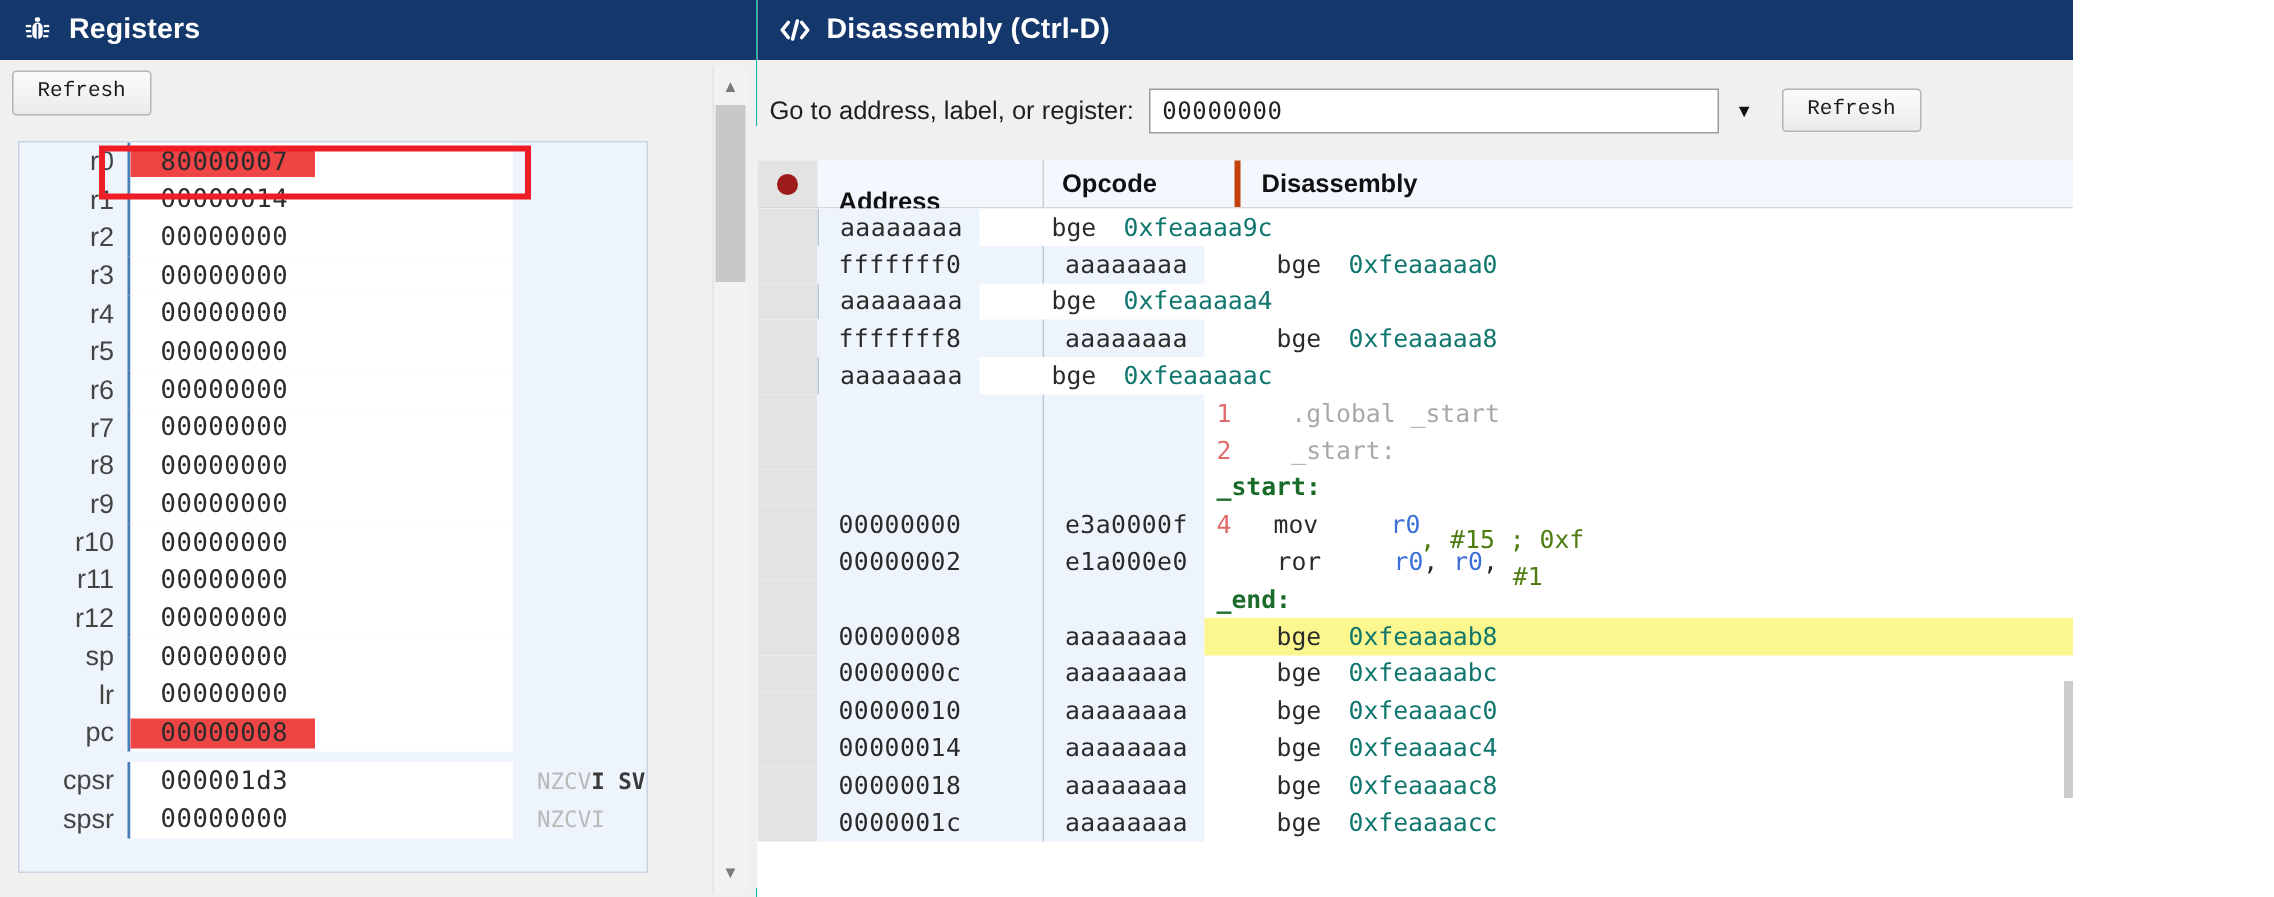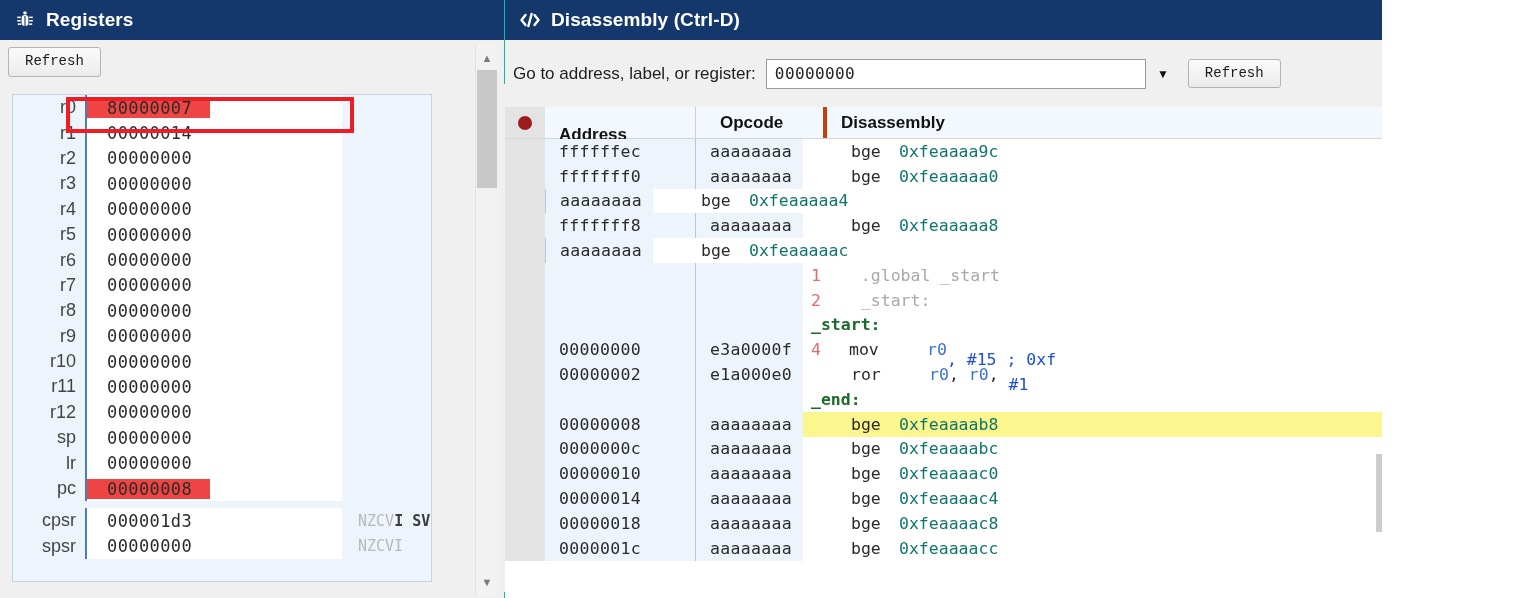--- a/index.html
+++ b/index.html
@@ -232,21 +232,21 @@
     width: 40px; flex: 0 0 auto;
     display: flex; align-items: center; justify-content: center;
     background: #e3e3e3;
     align-self: stretch;
   }
   .bp-dot {
     width: 14px; height: 14px; border-radius: 50%;
     background: #9e1b1b;
   }
   .col-addr { width: 150px; flex: 0 0 auto; padding-left: 14px; box-sizing: border-box; margin-top: 24px; }
-  .col-op   { width: 128px; flex: 0 0 auto; padding-left: 24px; box-sizing: border-box;
+  .col-op   { width: 128px; flex: 0 0 auto; padding-left: 12px; box-sizing: border-box;
               border-left: 1px solid #cfcfcf; align-self: stretch; display:flex; align-items:center;}
   .col-dis  { flex: 1 1 auto; padding-left: 14px; box-sizing: border-box;
               border-left: 4px solid #c2410c; align-self: stretch; display:flex; align-items:center;}
 
   .dis-rows {
     position: relative;
     height: 466px;
     overflow: hidden;
     background: #ffffff;
   }
@@ -274,21 +274,21 @@
   }
   .dis-row .c-dis {
     flex: 1 1 auto; align-self: stretch;
     padding-left: 10px; box-sizing: border-box;
     display: flex; align-items: center; white-space: pre;
   }
   .dis-row.highlight .c-dis { background: #fbf68d; }
   .mn { display: inline-block; width: 86px; padding-left: 38px; box-sizing: border-box; }
   .tgt { color: #0f766e; }
   .reg-op { color: #3a6fd8; }
-  .imm { color: #1d4ed8; margin-top: 20px; }
+  .imm { color: #4d7c0f; margin-top: 20px; }
   .punct { color: #2a2a2a; }
 
   .src-row .c-dis { padding-left: 8px; }
   .lineno { color: #e26a6a; display: inline-block; width: 30px; }
   .srctext { color: #a8a8a8; }
   .labelrow .c-dis { font-weight: bold; color: #1b6b2a; padding-left: 8px; }
 
   
   .dis-vscroll {
     position: absolute;
@@ -523,21 +523,20 @@
         <span class="bp-dot"></span>
       </div>
       <div class="col-addr">Address</div>
       <div class="col-op">Opcode</div>
       <div class="col-dis">Disassembly</div>
     </div>
 
     <div class="dis-rows" id="dis-rows">
       <div class="dis-row">
           <div class="c-bp"></div>
-          <div class="c-addr">ffffffec</div>
           <div class="c-op">aaaaaaaa</div>
           <div class="c-dis"><span class="mn">bge</span><span class="tgt">0xfeaaaa9c</span></div>
         </div>
         <div class="dis-row">
           <div class="c-bp"></div>
           <div class="c-addr">fffffff0</div>
           <div class="c-op">aaaaaaaa</div>
           <div class="c-dis"><span class="mn">bge</span><span class="tgt">0xfeaaaaa0</span></div>
         </div>
         <div class="dis-row">

